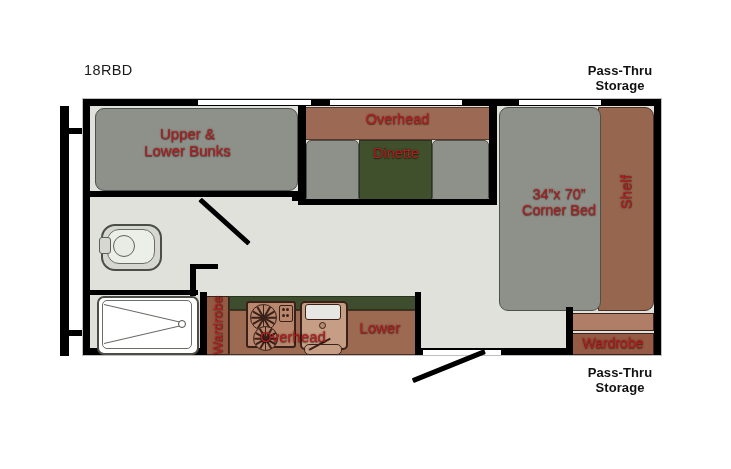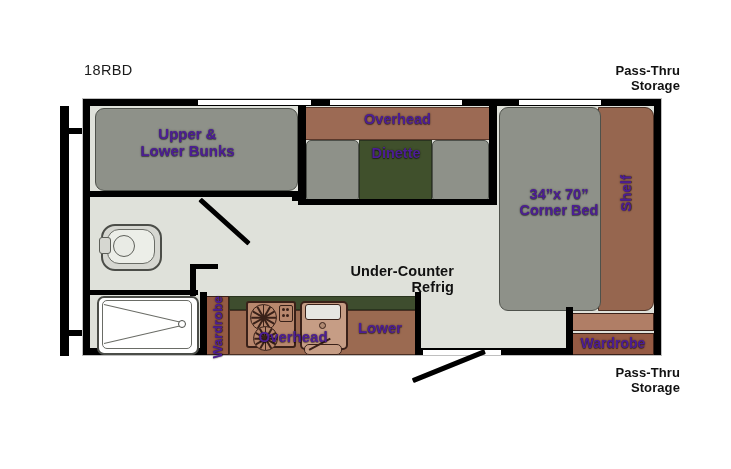--- a/index.html
+++ b/index.html
@@ -3,25 +3,25 @@
 <meta charset="utf-8">
 <style>
   html,body{margin:0;padding:0;background:#ffffff;}
   body{
     width:731px;height:469px;position:relative;overflow:hidden;
     font-family:"Liberation Sans", sans-serif;
     -webkit-font-smoothing:antialiased;
   }
   #stage{position:absolute;left:0;top:0;width:731px;height:469px;background:#ffffff;}
   .lbl{
-    position:absolute;color:#111;font-weight:bold;text-align:right;
+    position:absolute;color:#111;font-weight:bold;text-align:center;
     line-height:1.12;letter-spacing:.1px;white-space:pre-line;
   }
   .inlbl{
-    position:absolute;color:#4c1d95;font-weight:bold;text-align:center;
+    position:absolute;color:#b91c1c;font-weight:normal;text-align:center;
     line-height:1.12;white-space:pre-line;
     text-shadow:0 0 2px rgba(0,0,0,.55), 0 1px 1px rgba(0,0,0,.45);
     pointer-events:none;
   }
   .vert{writing-mode:vertical-rl;transform:rotate(180deg);}
 
   
   #model{
     position:absolute;left:84px;top:62px;font-size:14.5px;color:#1b1b1b;
     font-weight:normal;letter-spacing:.4px;
@@ -223,21 +223,19 @@
   <div class="sink" style="left:300px;top:301px;width:44px;height:45px;"></div>
   <div class="sink-basin" style="left:305px;top:304px;width:34px;height:14px;"></div>
   <div class="sink-hole" style="left:319px;top:322px;"></div>
   <div class="faucet" style="left:304px;top:344px;width:36px;height:9px;"></div>
   <div class="faucet-arm" style="left:309px;top:349px;width:24px;transform:rotate(-28deg);"></div>
 
   <div class="inlbl" style="left:345px;top:320px;width:70px;font-size:15px;">Lower</div>
 
   <div class="inlbl" style="left:245px;top:329px;width:96px;font-size:15px;">Overhead</div>
 
-  <div class="lbl" style="left:294px;top:263px;width:160px;font-size:14.5px;">Under-Counter
-Refrig</div>
 
   <div class="wall" style="left:415px;top:292px;width:6px;height:63px;"></div>
 
   <div class="window" style="left:423px;top:350px;width:78px;height:5px;"></div>
   <div class="door" style="left:485px;top:349px;width:78px;transform:rotate(158deg);"></div>
 
 </div>
 
 </body></html>

